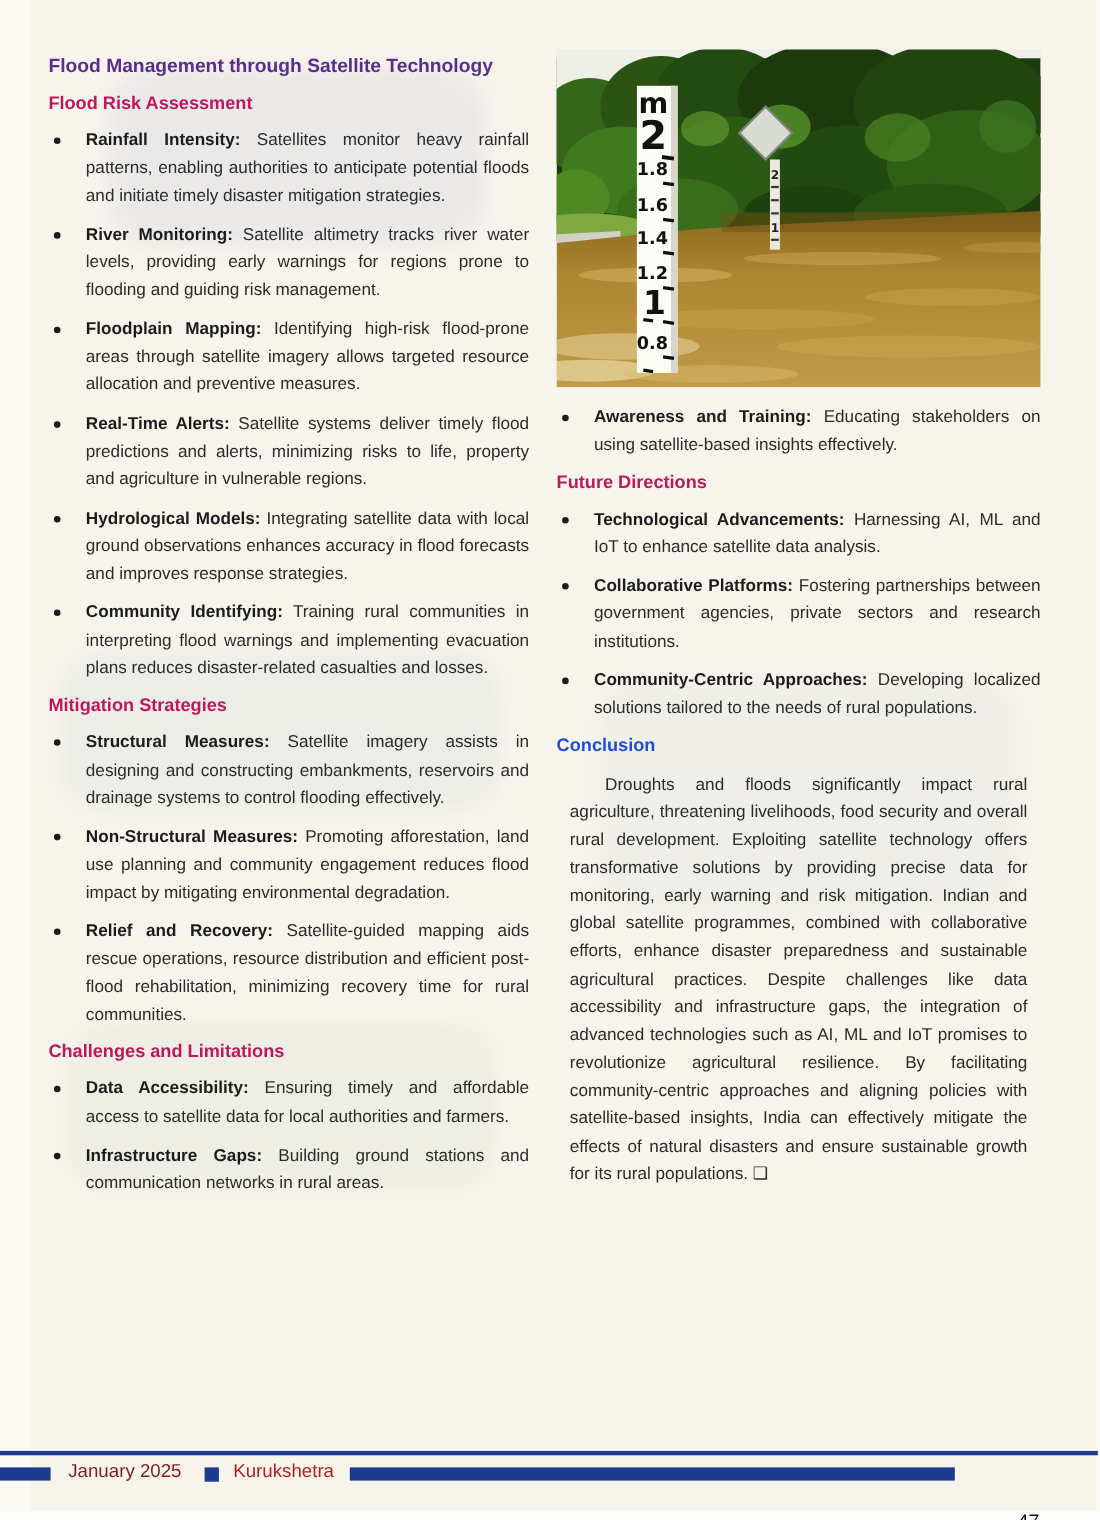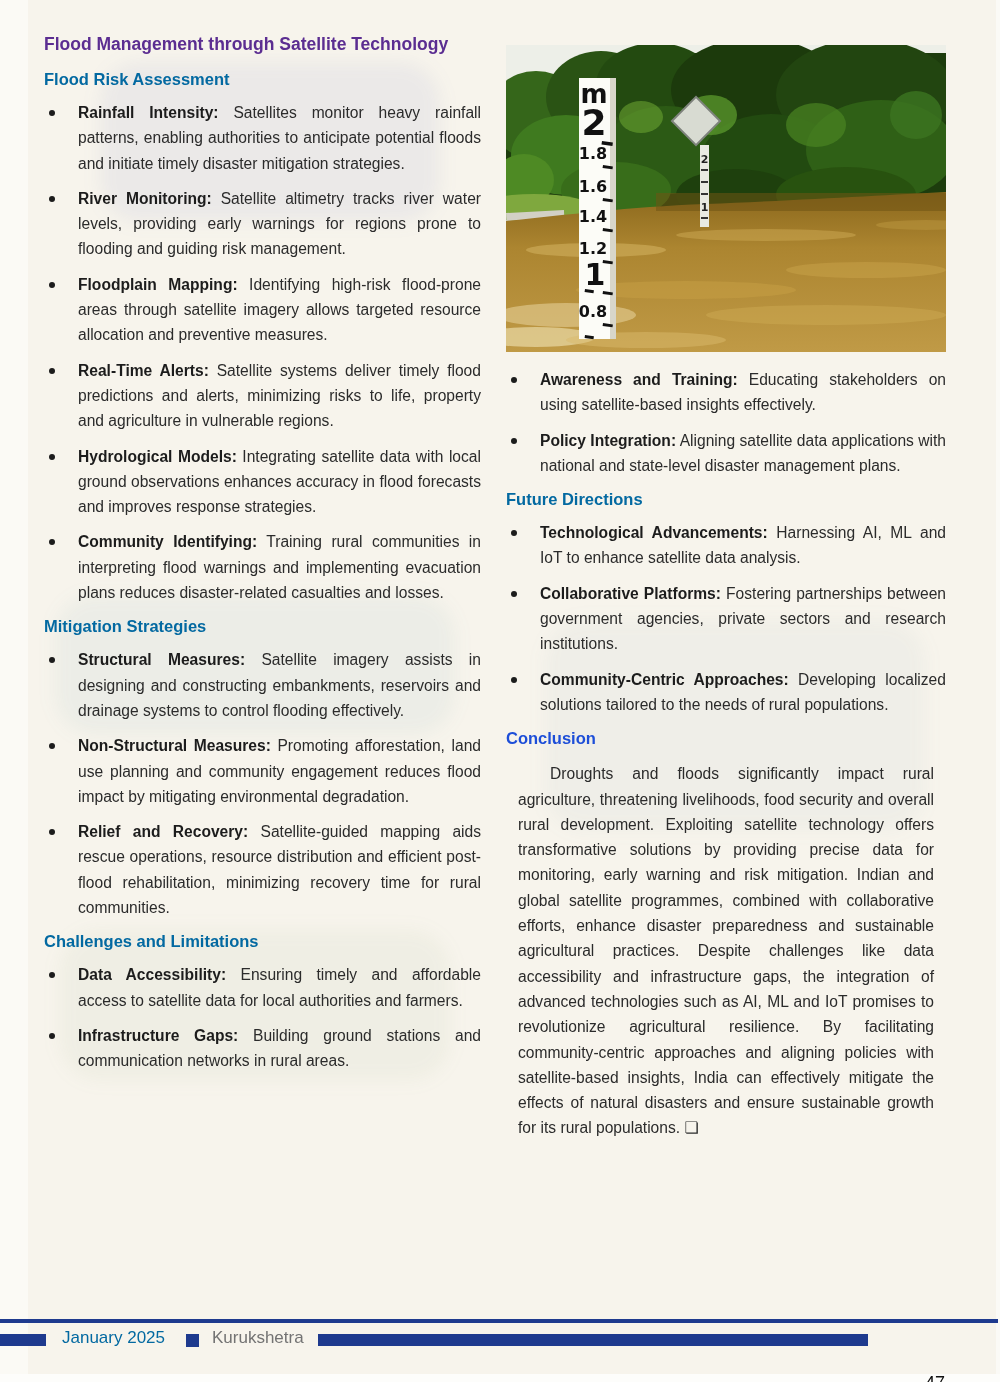--- a/index.html
+++ b/index.html
@@ -13,41 +13,41 @@
   .edge-strip-bottom{position:absolute;left:0;bottom:0;width:100%;height:8px;background:#fdfdfb;}
   .edge-strip-right{position:absolute;right:0;top:0;width:4px;height:100%;background:#fbfaf6;}
 
   
   .ghost{position:absolute;filter:blur(9px);border-radius:40px;pointer-events:none;}
   .g1{left:100px;top:62px;width:340px;height:160px;background:rgba(85,95,185,0.07);}
   .g2{left:55px;top:595px;width:400px;height:140px;background:rgba(60,140,150,0.06);}
   .g3{left:545px;top:620px;width:380px;height:210px;background:rgba(95,140,150,0.05);}
   .g4{left:60px;top:930px;width:390px;height:150px;background:rgba(125,150,95,0.06);}
 
-  .col-left{position:absolute;left:44px;top:33px;width:437px;}
+  .col-left{position:absolute;left:44px;top:48px;width:437px;}
   .col-right{position:absolute;left:506px;top:45px;width:440px;}
 
   .h1{font-size:17.5px;line-height:23px;font-weight:bold;color:#5b2d91;margin:0 0 12px 0;}
-  .h2{font-size:16.5px;line-height:22px;font-weight:bold;color:#0369a1;margin:6px 0 10px 0;}
+  .h2{font-size:16.5px;line-height:22px;font-weight:bold;color:#be185d;margin:6px 0 10px 0;}
   .h2.accent{color:#1d4ed8;}
   .bullet{position:relative;padding-left:34px;margin:0 0 10px 0;font-size:15.6px;line-height:25.3px;text-align:justify;}
   .bullet::before{content:"";position:absolute;left:5px;top:10px;width:6px;height:6px;border-radius:50%;background:#1c1c1c;}
   .bullet b{color:#1c1c1c;}
   .para{font-size:15.6px;line-height:25.3px;text-align:justify;text-indent:32px;margin:12px;}
 
   .photo{width:440px;height:307px;margin:0 0 15px 0;position:relative;background:#e9ebe4;}
   .photo svg{display:block;}
 
   .footer-rule{position:absolute;left:0;top:1319px;width:998px;height:4px;background:#1e3a8e;}
   .fbar{position:absolute;background:#1e3a8e;height:12px;top:1334px;}
   .fbar-left{left:0;width:46px;}
   .fbar-mid{left:318px;width:550px;}
   .fsq{position:absolute;left:186px;top:1334px;width:13px;height:13px;background:#1e3a8e;}
-  .fdate{position:absolute;left:62px;top:1328px;font-size:17px;color:#0369a1;text-align:right;}
-  .fmag{position:absolute;left:212px;top:1328px;font-size:17px;color:#737373;}
+  .fdate{position:absolute;left:62px;top:1328px;font-size:17px;color:#7f1d1d;text-align:right;}
+  .fmag{position:absolute;left:212px;top:1328px;font-size:17px;color:#b91c1c;}
   .fpage{position:absolute;left:925px;top:1373px;font-size:18px;color:#111;text-align:right;}
 </style>
 </head>
 <body>
 
 <div class="edge-strip-left"></div>
 <div class="edge-strip-right"></div>
 <div class="edge-strip-bottom"></div>
 <div class="ghost g1"></div>
 <div class="ghost g2"></div>
@@ -157,21 +157,20 @@
         <rect x="79" y="244" width="9" height="3" fill="#111" transform="rotate(8 79 244)"></rect>
         <rect x="97" y="246" width="10" height="3" fill="#111" transform="rotate(8 97 246)"></rect>
         <text x="87" y="272" font-size="16" font-weight="bold" fill="#111" text-anchor="middle" font-family="DejaVu Sans, sans-serif">0.8</text>
         <rect x="97" y="278" width="10" height="3" fill="#111" transform="rotate(8 97 278)"></rect>
         <rect x="79" y="290" width="9" height="3" fill="#111" transform="rotate(8 79 290)"></rect>
       </g>
     </svg>
   </div>
   <div id="right-col-blocks">
       <div class="bullet"><b>Awareness and Training:</b> <span>Educating stakeholders on using satellite-based insights effectively.</span></div>
-      <div class="bullet"><b>Policy Integration:</b> <span>Aligning satellite data applications with national and state-level disaster management plans.</span></div>
       <div class="h2">Future Directions</div>
       <div class="bullet"><b>Technological Advancements:</b> <span>Harnessing AI, ML and IoT to enhance satellite data analysis.</span></div>
       <div class="bullet"><b>Collaborative Platforms:</b> <span>Fostering partnerships between government agencies, private sectors and research institutions.</span></div>
       <div class="bullet"><b>Community-Centric Approaches:</b> <span>Developing localized solutions tailored to the needs of rural populations.</span></div>
       <div class="h2 accent">Conclusion</div>
       <div class="para">Droughts and floods significantly impact rural agriculture, threatening livelihoods, food security and overall rural development. Exploiting satellite technology offers transformative solutions by providing precise data for monitoring, early warning and risk mitigation. Indian and global satellite programmes, combined with collaborative efforts, enhance disaster preparedness and sustainable agricultural practices. Despite challenges like data accessibility and infrastructure gaps, the integration of advanced technologies such as AI, ML and IoT promises to revolutionize agricultural resilience. By facilitating community-centric approaches and aligning policies with satellite-based insights, India can effectively mitigate the effects of natural disasters and ensure sustainable growth for its rural populations. ❏</div>
     </div>
 </div>
 
 <div class="footer-rule"></div>

